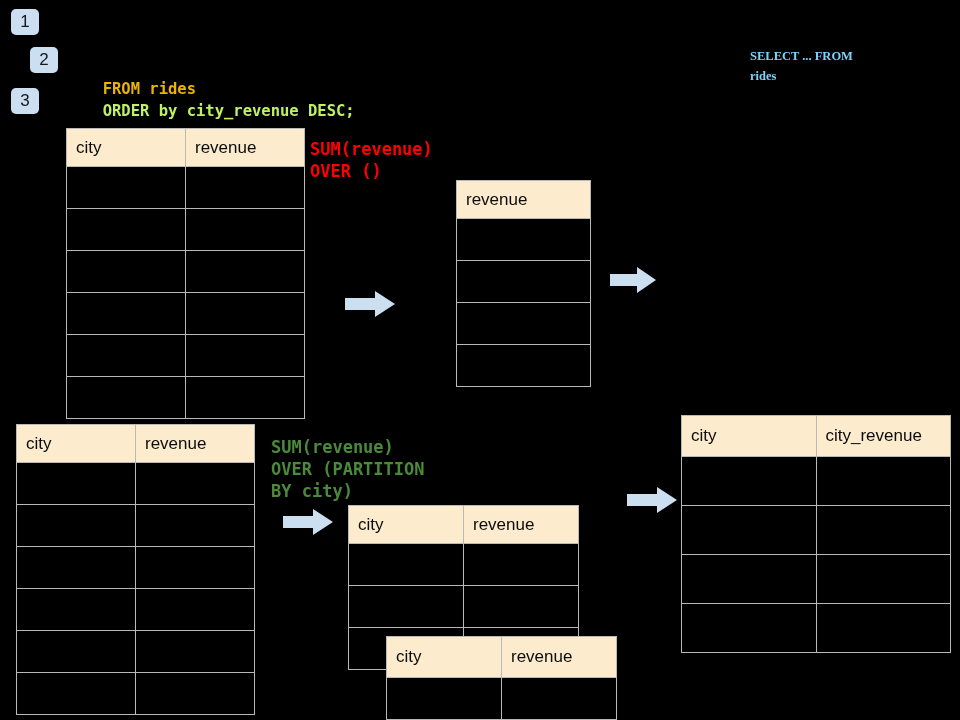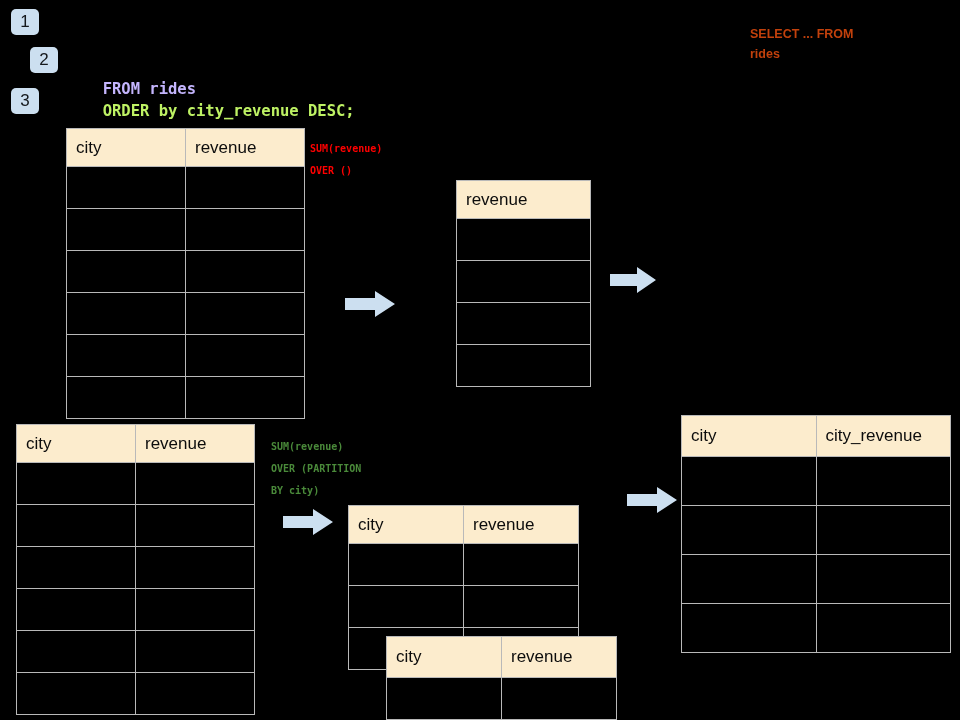--- a/index.html
+++ b/index.html
@@ -41,41 +41,41 @@
     position: absolute;
     font-family: "DejaVu Sans Mono", "Liberation Mono", monospace;
     font-size: 15.5px;
     font-weight: bold;
     letter-spacing: 0px;
     white-space: pre;
   }
   #sql-line-1 { left: 84px; top: 13px;  color: #8000ff; }
   #sql-line-2 { left: 84px; top: 35px;  color: #ff0000; }
   #sql-line-3 { left: 84px; top: 57px;  color: #4a8a3a; }
-  #sql-line-4 { left: 84px; top: 80px;  color: #c4b5fd; }
+  #sql-line-4 { left: 84px; top: 80px;  color: #eab308; }
   #sql-line-5 { left: 84px; top: 102px; color: #bef264; }
 
   #sql-side-note {
     position: absolute;
     left: 750px;
-    top: 24px;
+    top: 46px;
     width: 170px;
-    color: #c2410c;
-    font-family: Liberation Sans, sans-serif;
+    color: #7dd3fc;
+    font-family: Liberation Serif, serif;
     font-size: 12.5px;
     font-weight: bold;
     line-height: 20px;
     white-space: pre-line;
   }
 
   
   .annotation {
     position: absolute;
     font-family: "DejaVu Sans Mono", "Liberation Mono", monospace;
-    font-size: 10px;
+    font-size: 17px;
     font-weight: bold;
     white-space: pre-line;
     line-height: 22px;
   }
   #annot-over-empty {
     left: 310px;
     top: 138px;
     color: #ff0000;
   }
   #annot-partition {

